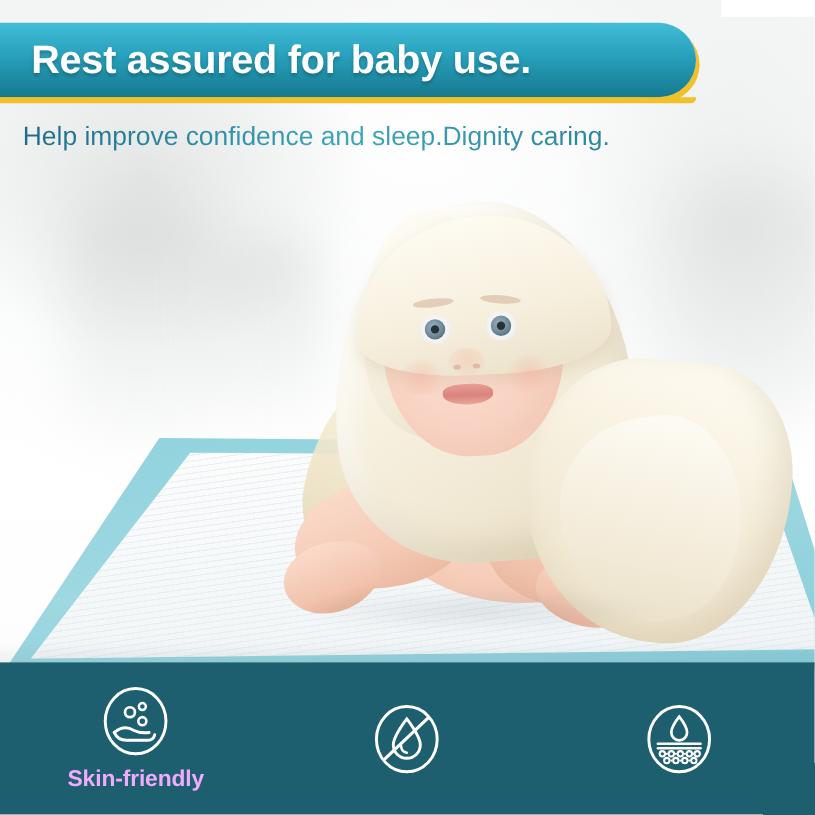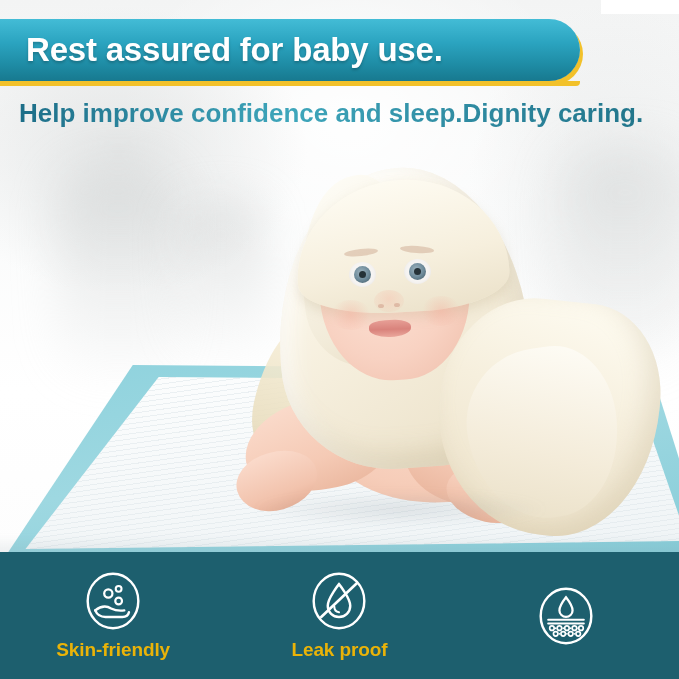--- a/index.html
+++ b/index.html
@@ -275,22 +275,22 @@
     white-space: nowrap;
   }
 
   
   .sub-lines {
     position: absolute;
     left: 19px; top: 100px;
     width: 650px;
   }
   .sub-line {
-    font-size: 26px;
-    font-weight: bold;
+    font-size: 22px;
+    font-weight: normal;
     line-height: 27px;
     color: #2b7c93;
     background: linear-gradient(90deg, #1d6e88 0%, #3ea6bb 42%, #2a8299 78%, #1f7287 100%);
     -webkit-background-clip: text;
     background-clip: text;
     -webkit-text-fill-color: transparent;
     white-space: nowrap;
   }
 
   
@@ -308,21 +308,21 @@
   .feature {
     flex: 1;
     display: flex;
     flex-direction: column;
     align-items: center;
     justify-content: center;
     gap: 7px;
   }
   .feature-icon { width: 60px; height: 62px; display: block; }
   .feature-label {
-    color: #eab308;
+    color: #f0abfc;
     font-size: 19px;
     font-weight: bold;
     letter-spacing: -0.1px;
     white-space: nowrap;
   }
 </style>
 </head>
 <body>
 
 <div id="page">
@@ -393,21 +393,20 @@
         <div class="feature-label">Skin-friendly</div>
       </div>
 
       <div class="feature">
         <svg class="feature-icon" viewBox="0 0 64 64" fill="none">
           <ellipse cx="32" cy="32" rx="27" ry="29" stroke="#ffffff" stroke-width="2.6"></ellipse>
           <path d="M32 14 C32 14 20 29 20 37 C20 44 25.5 49 32 49 C38.5 49 44 44 44 37 C44 29 32 14 32 14 Z" stroke="#ffffff" stroke-width="2.6" fill="none"></path>
           <path d="M27 38 Q27 43 32 44" stroke="#ffffff" stroke-width="2.2" stroke-linecap="round" fill="none"></path>
           <line x1="13" y1="49" x2="51" y2="13" stroke="#ffffff" stroke-width="2.8" stroke-linecap="round"></line>
         </svg>
-        <div class="feature-label">Leak proof</div>
       </div>
 
       <div class="feature">
         <svg class="feature-icon" viewBox="0 0 64 64" fill="none">
           <ellipse cx="32" cy="32" rx="27" ry="29" stroke="#ffffff" stroke-width="2.6"></ellipse>
           <path d="M32 12 C32 12 25 21 25 26 C25 30 28.2 33 32 33 C35.8 33 39 30 39 26 C39 21 32 12 32 12 Z" stroke="#ffffff" stroke-width="2.4" fill="none"></path>
           <line x1="13" y1="36" x2="51" y2="36" stroke="#ffffff" stroke-width="2.2" stroke-linecap="round"></line>
           <line x1="13" y1="40" x2="51" y2="40" stroke="#ffffff" stroke-width="2.2" stroke-linecap="round"></line>
           <circle cx="17" cy="45" r="2.4" stroke="#ffffff" stroke-width="1.8"></circle>
           <circle cx="25" cy="45" r="2.4" stroke="#ffffff" stroke-width="1.8"></circle>

